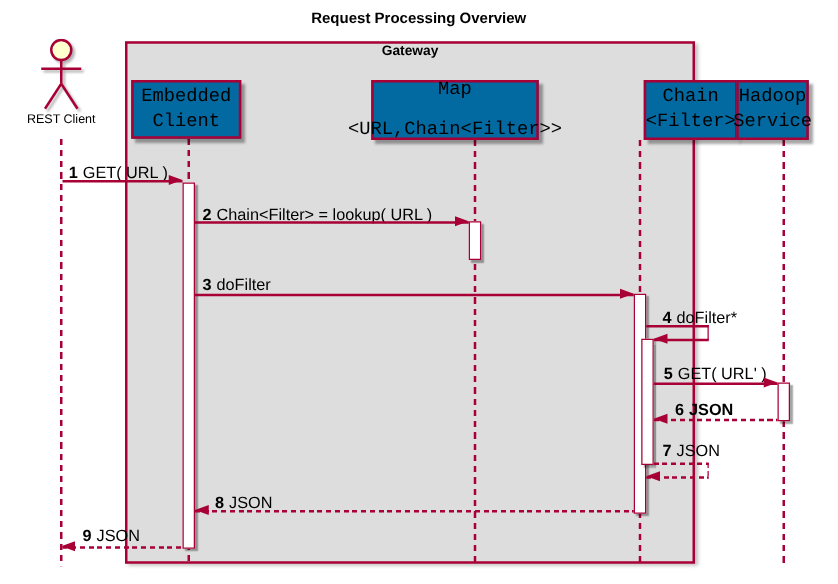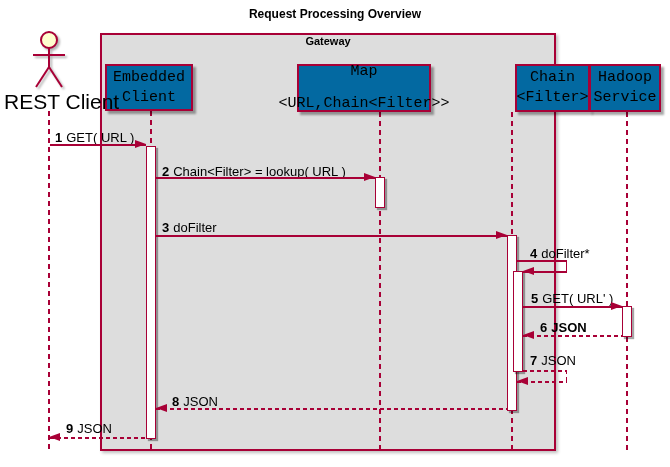--- a/index.html
+++ b/index.html
@@ -14,21 +14,21 @@
   .frame-label{left:100px;top:35px;width:456px;text-align:center;font-size:11px;font-weight:bold;}
 
   
   .participant{background:#0369a1;border:2px solid #A80036;box-sizing:border-box;
     box-shadow:3px 3px 2px rgba(0,0,0,0.35);display:flex;flex-direction:column;
     align-items:center;justify-content:center;font-size:15px;line-height:20px;
     text-align:center;white-space:nowrap;font-family:Liberation Mono, monospace;}
   .p-jetty{left:105px;top:64px;width:88px;height:47px;}
   .p-map{left:297px;top:64px;width:134px;height:48px;gap:12px;}
   .p-chain{left:475px;top:64px;width:75px;height:48px;margin-left:40px;}
-  .p-hadoop{left:589px;top:64px;width:72px;height:48px;}
+  .p-hadoop{left:589px;top:64px;width:58px;height:48px;}
 
   
   .lifeline{width:2px;background:repeating-linear-gradient(180deg,#A80036 0 5px,transparent 5px 9px);}
   .ll-rest{left:48px;top:111px;height:342px;}
   .ll-jetty{left:150px;top:111px;height:341px;}
   .ll-map{left:379px;top:112px;height:340px;}
   .ll-chain{left:511px;top:112px;height:340px;}
   .ll-hadoop{left:626px;top:112px;height:341px;}
 
   
@@ -46,21 +46,21 @@
   .line-solid{height:1.5px;background:#A80036;}
   .line-dashed{height:1.5px;background:repeating-linear-gradient(90deg,#A80036 0 4px,transparent 4px 7px);}
   .vline-solid{width:1.5px;background:#A80036;}
   .vline-dashed{width:1.5px;background:repeating-linear-gradient(180deg,#A80036 0 4px,transparent 4px 7px);}
   .ah{width:0;height:0;border-top:4.5px solid transparent;border-bottom:4.5px solid transparent;}
   .ah-r{border-left:11px solid #A80036;}
   .ah-l{border-right:11px solid #A80036;}
 
   
   .actor-svg{left:31px;top:31px;filter:drop-shadow(2px 2px 1px rgba(0,0,0,0.3));}
-  .actor-label{left:4px;top:90px;width:90px;text-align:center;font-size:21px;white-space:nowrap;}
+  .actor-label{left:4px;top:90px;width:90px;text-align:center;font-size:10px;white-space:nowrap;}
 </style>
 </head>
 <body>
 
 <div id="diagram">
 
   <div class="abs frame"></div>
   <div class="abs frame-label">Gateway</div>
 
   <div class="abs lifeline ll-rest"></div>

